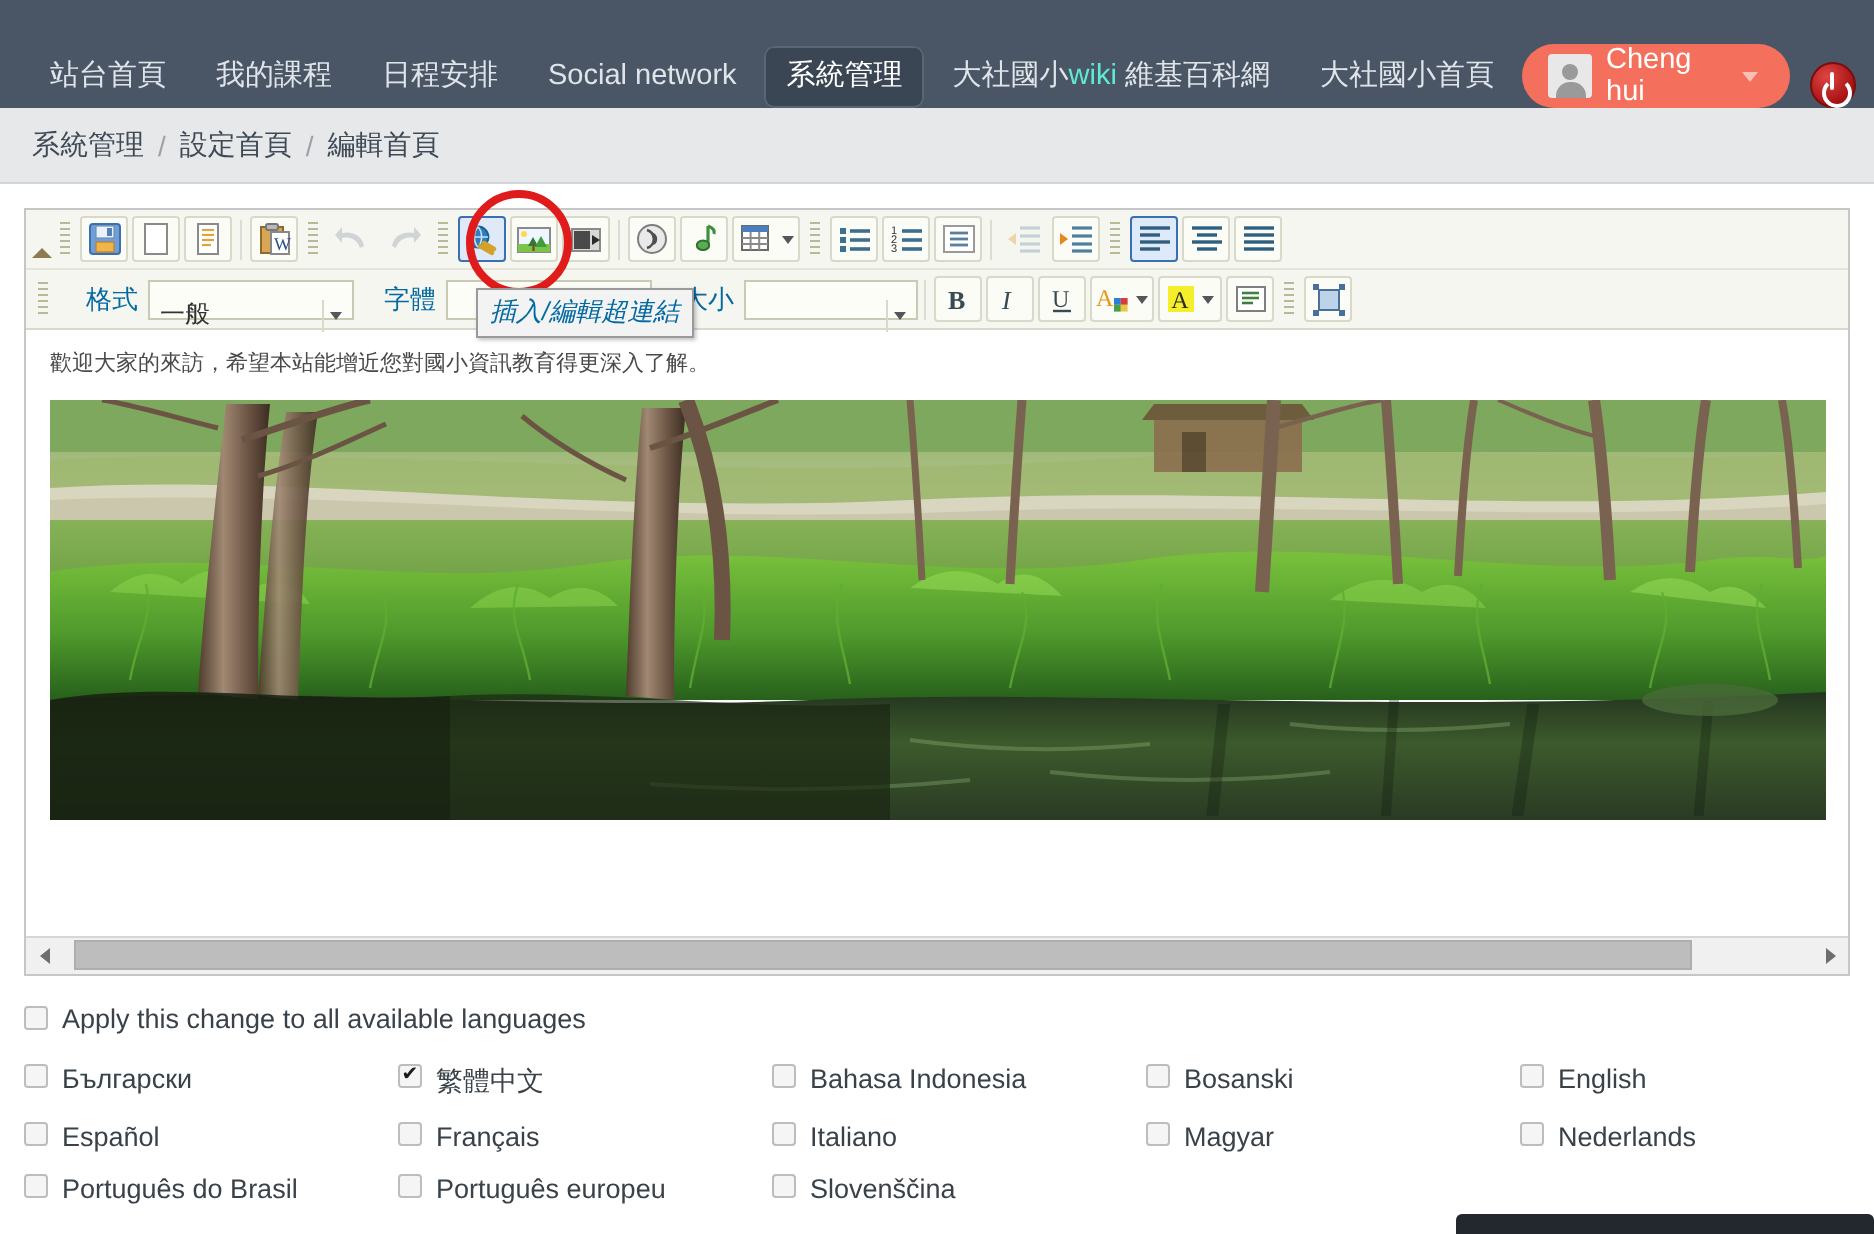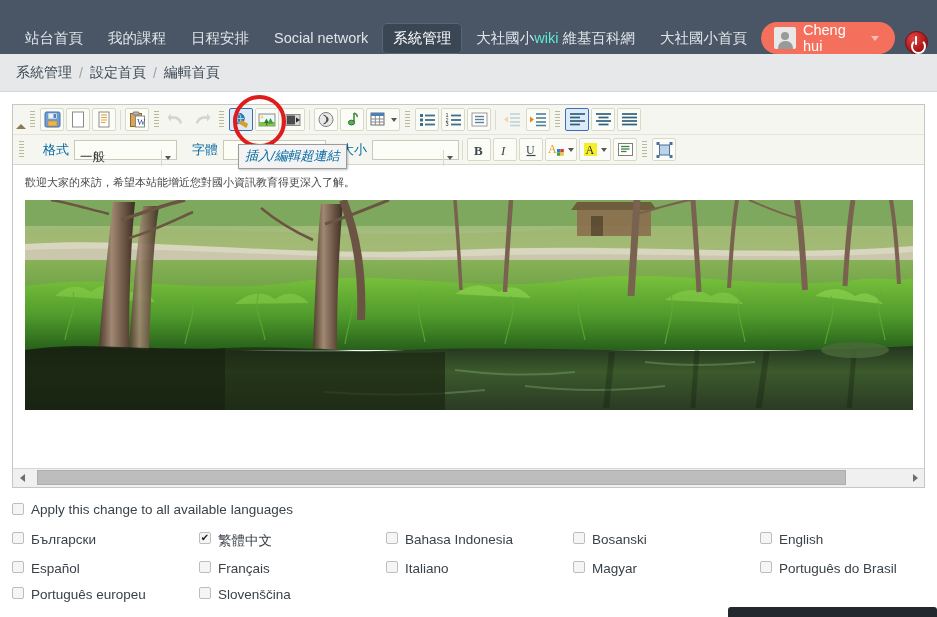--- a/index.html
+++ b/index.html
@@ -660,20 +660,24 @@
           <span class="cbx"></span>
           <span>Italiano</span>
         </div>
       <div class="lang">
           <span class="cbx"></span>
           <span>Magyar</span>
         </div>
 
       <div class="lang">
           <span class="cbx"></span>
+          <span>Nederlands</span>
+        </div>
+      <div class="lang">
+          <span class="cbx"></span>
           <span>Português do Brasil</span>
         </div>
       <div class="lang">
           <span class="cbx"></span>
           <span>Português europeu</span>
         </div>
       <div class="lang">
           <span class="cbx"></span>
           <span>Slovenščina</span>
         </div>

